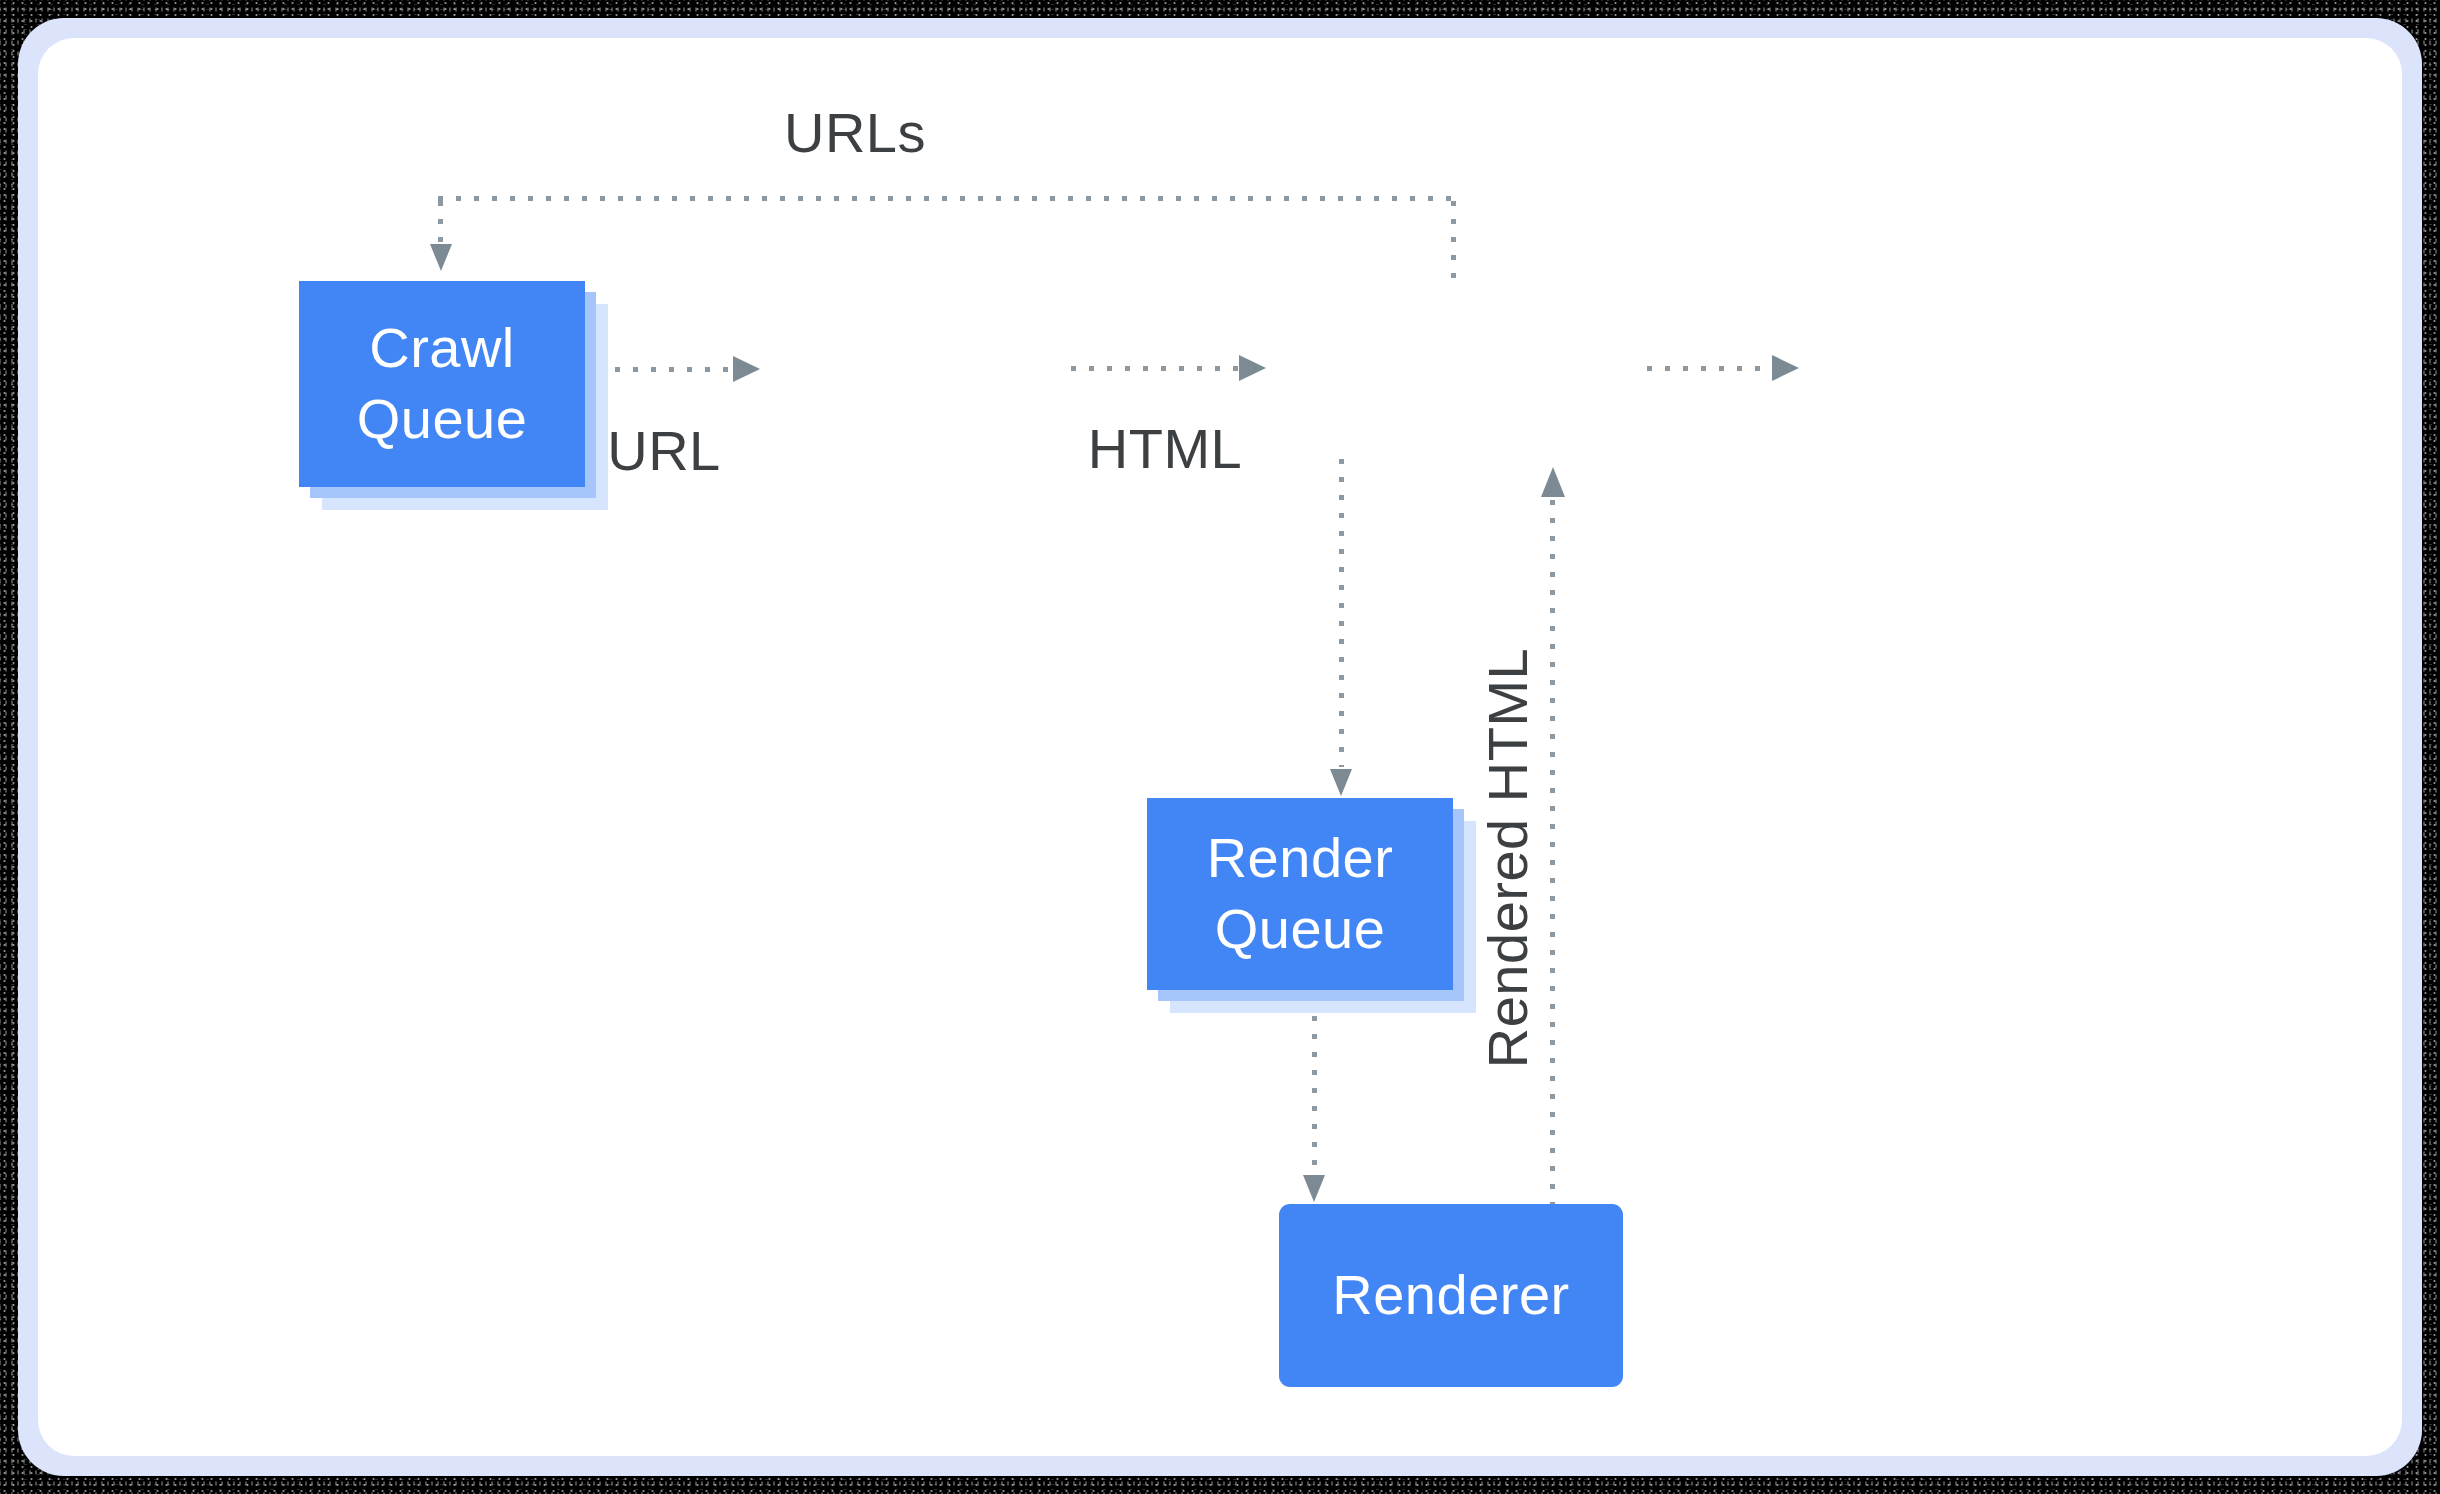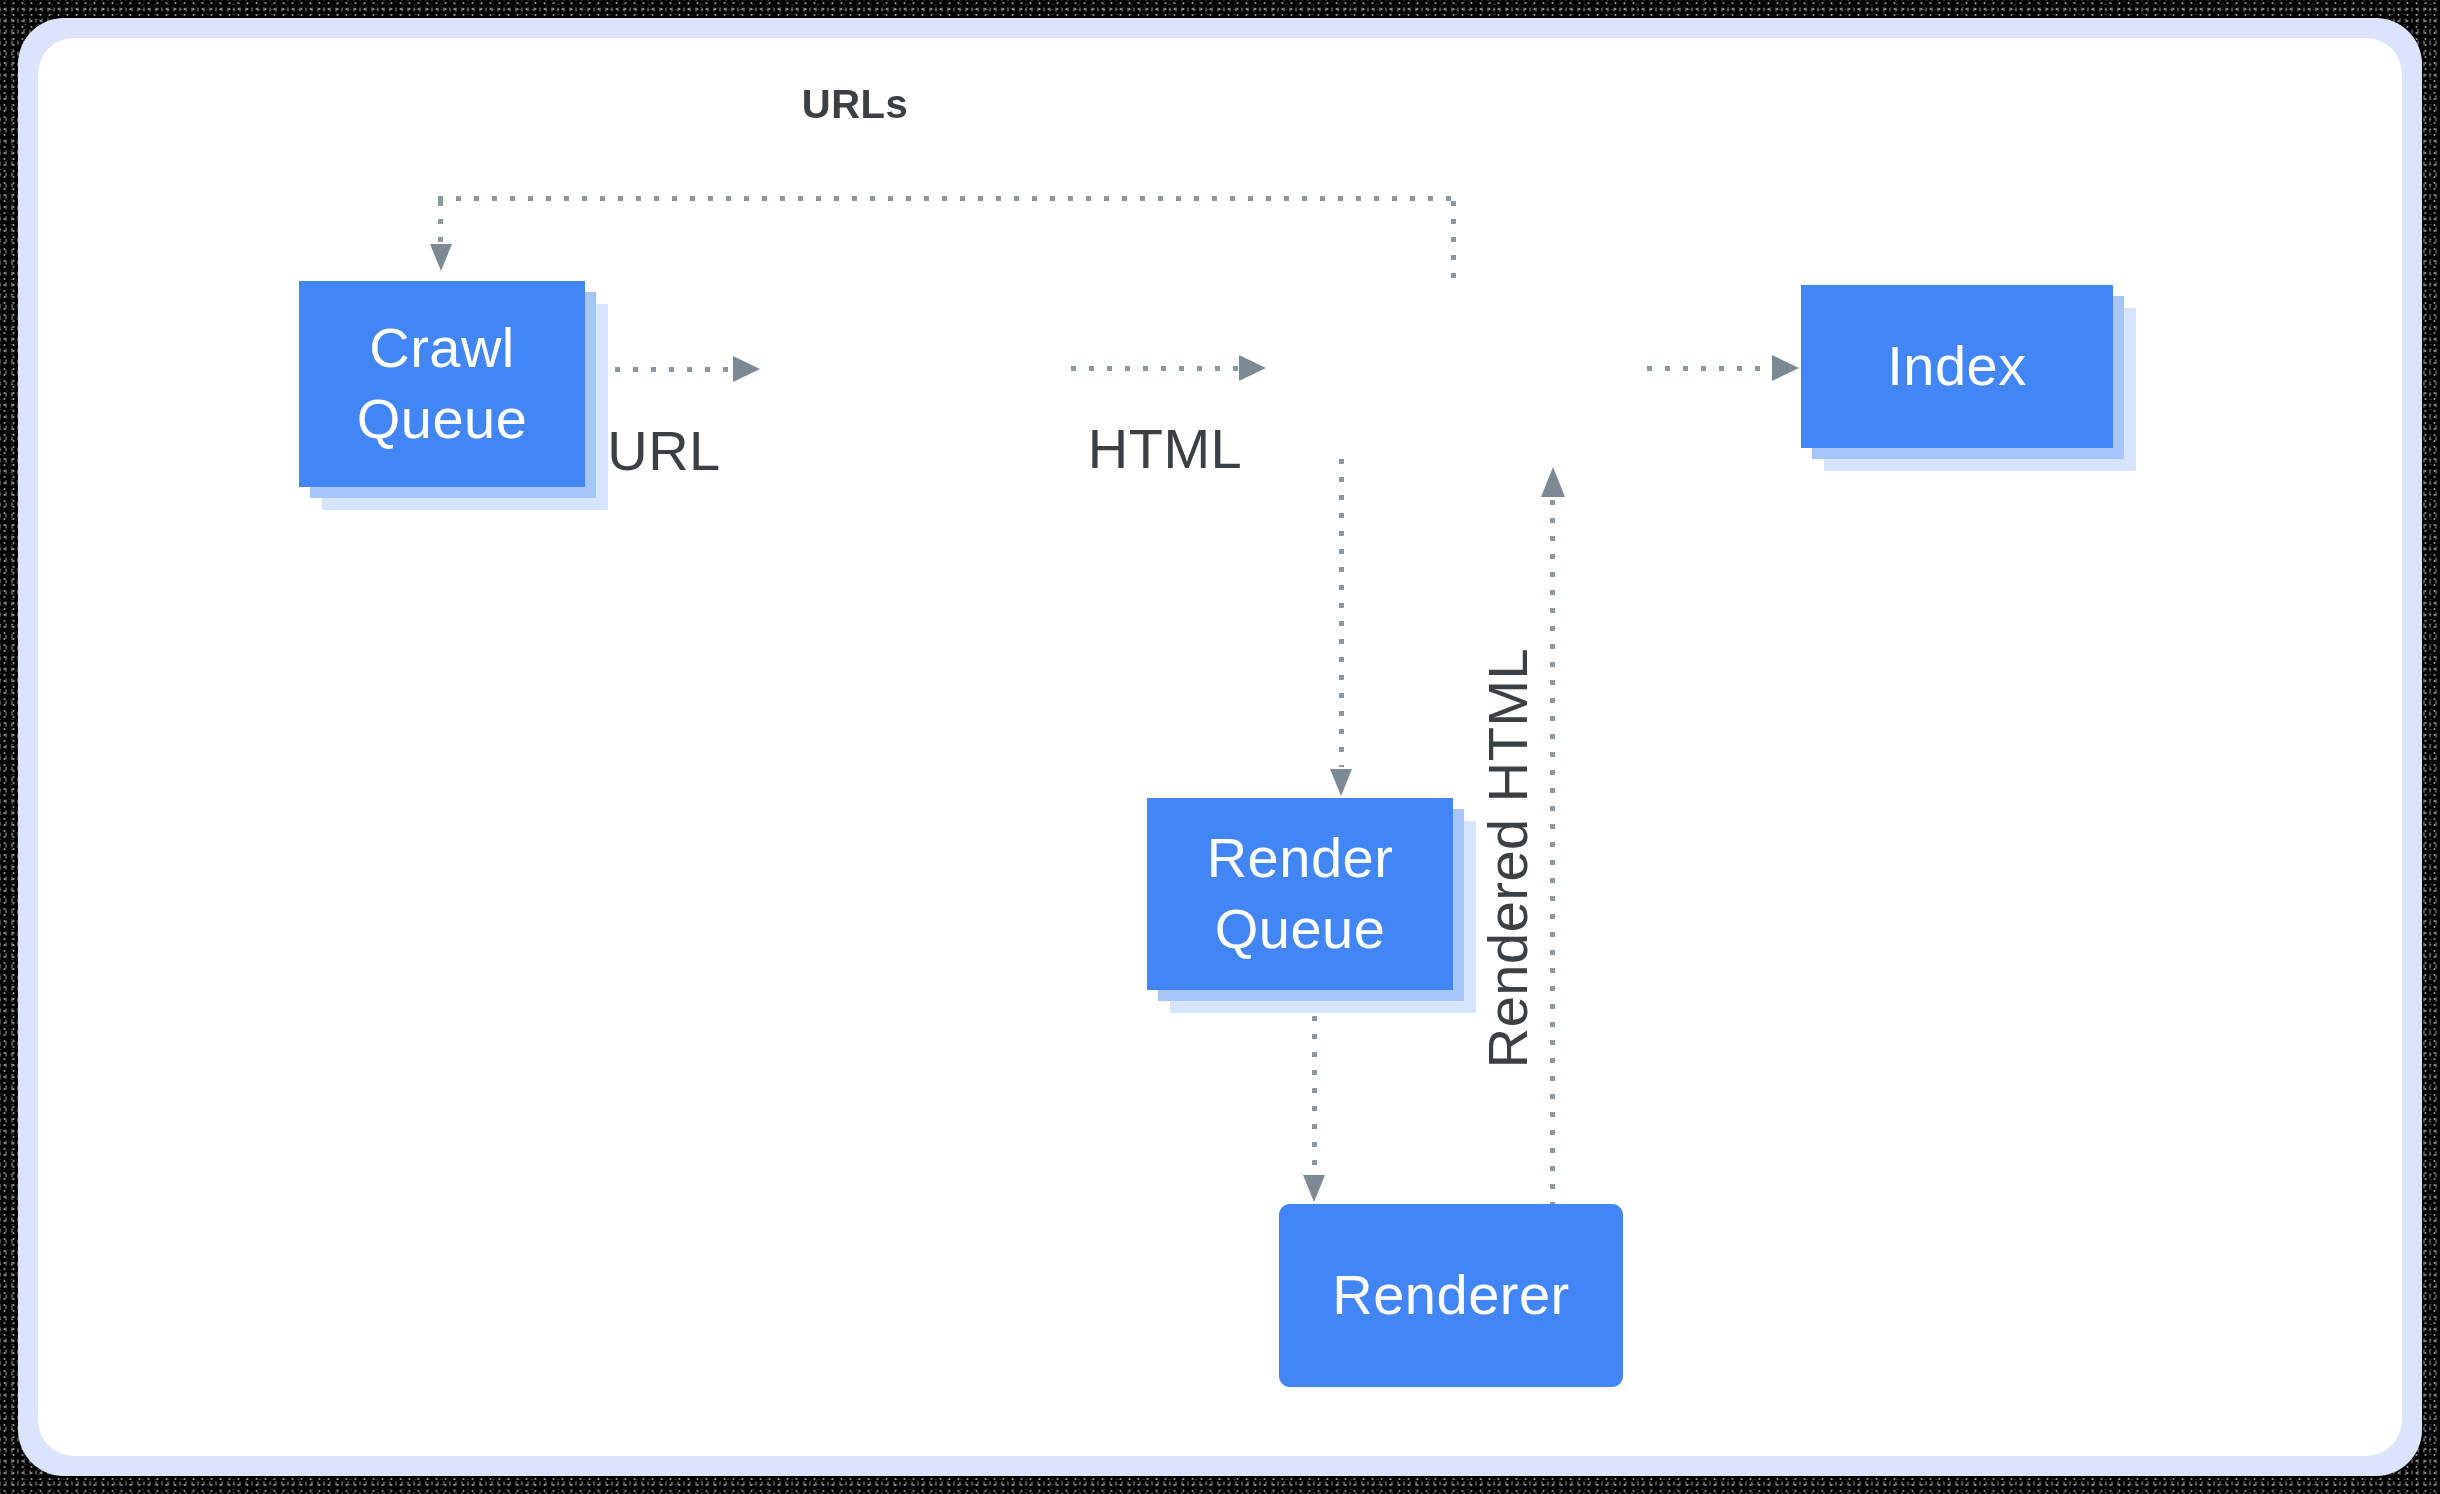--- a/index.html
+++ b/index.html
@@ -91,21 +91,21 @@
   #arrow-into-processing{left:1239px;top:355px;}
   #arrow-into-index{left:1772px;top:355px;}
   #arrow-into-render-queue{left:1330px;top:769px;}
   #arrow-into-renderer{left:1303px;top:1175px;}
   #arrow-into-processing-bottom{left:1541px;top:467px;}
 
   .edge-label{
     position:absolute;color:var(--label_text);
     font-size:56px;font-weight:500;text-align:center;letter-spacing:.5px;
   }
-  #label-urls{left:755px;top:82px;width:200px;font-size:40px;font-weight:bold;}
+  #label-urls{left:755px;top:100px;width:200px;font-size:56px;}
   #label-url{left:584px;top:418px;width:160px;}
   #label-html{left:1072px;top:416px;width:186px;}
   #label-rendered-html{
     left:1157px;top:822px;width:700px;height:72px;
     transform:rotate(-90deg);transform-origin:center;
     display:flex;align-items:center;justify-content:center;
   }
 </style>
 </head>
 <body>
@@ -133,23 +133,20 @@
 
   <div class="v-line" id="line-rq-renderer"></div>
   <div class="arrow-down" id="arrow-into-renderer"></div>
 
   <div class="v-line" id="line-renderer-processing"></div>
   <div class="arrow-up" id="arrow-into-processing-bottom"></div>
 
   <div class="node shadowed" id="node-crawl-queue">
     <span>Crawl Queue</span>
   </div>
-  <div class="node shadowed" id="node-index">
-    <span>Index</span>
-  </div>
   <div class="node shadowed" id="node-render-queue">
     <span>Render Queue</span>
   </div>
   <div class="node" id="node-renderer">
     <span>Renderer</span>
   </div>
 
   <div class="edge-label" id="label-urls">URLs</div>
   <div class="edge-label" id="label-url">URL</div>
   <div class="edge-label" id="label-html">HTML</div>

